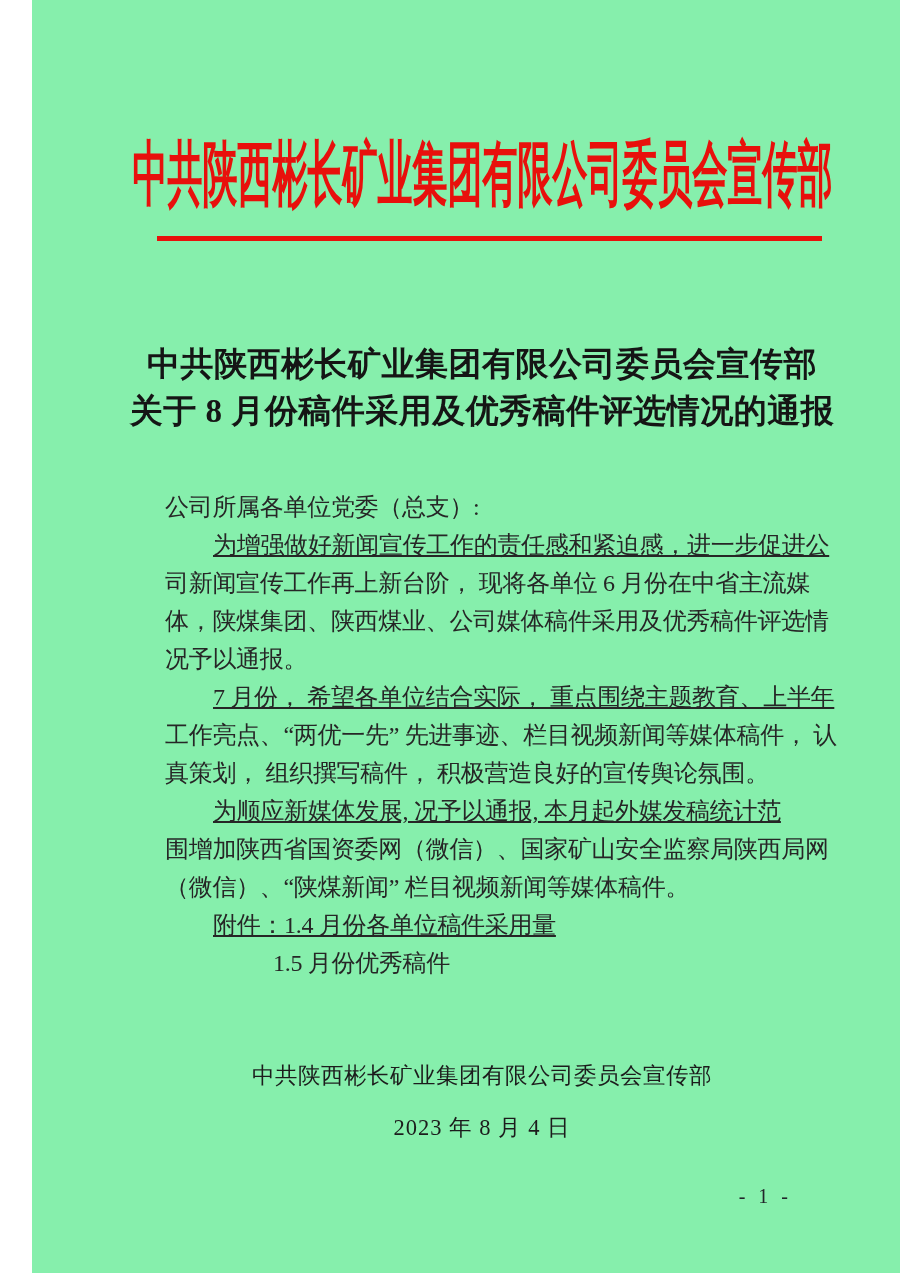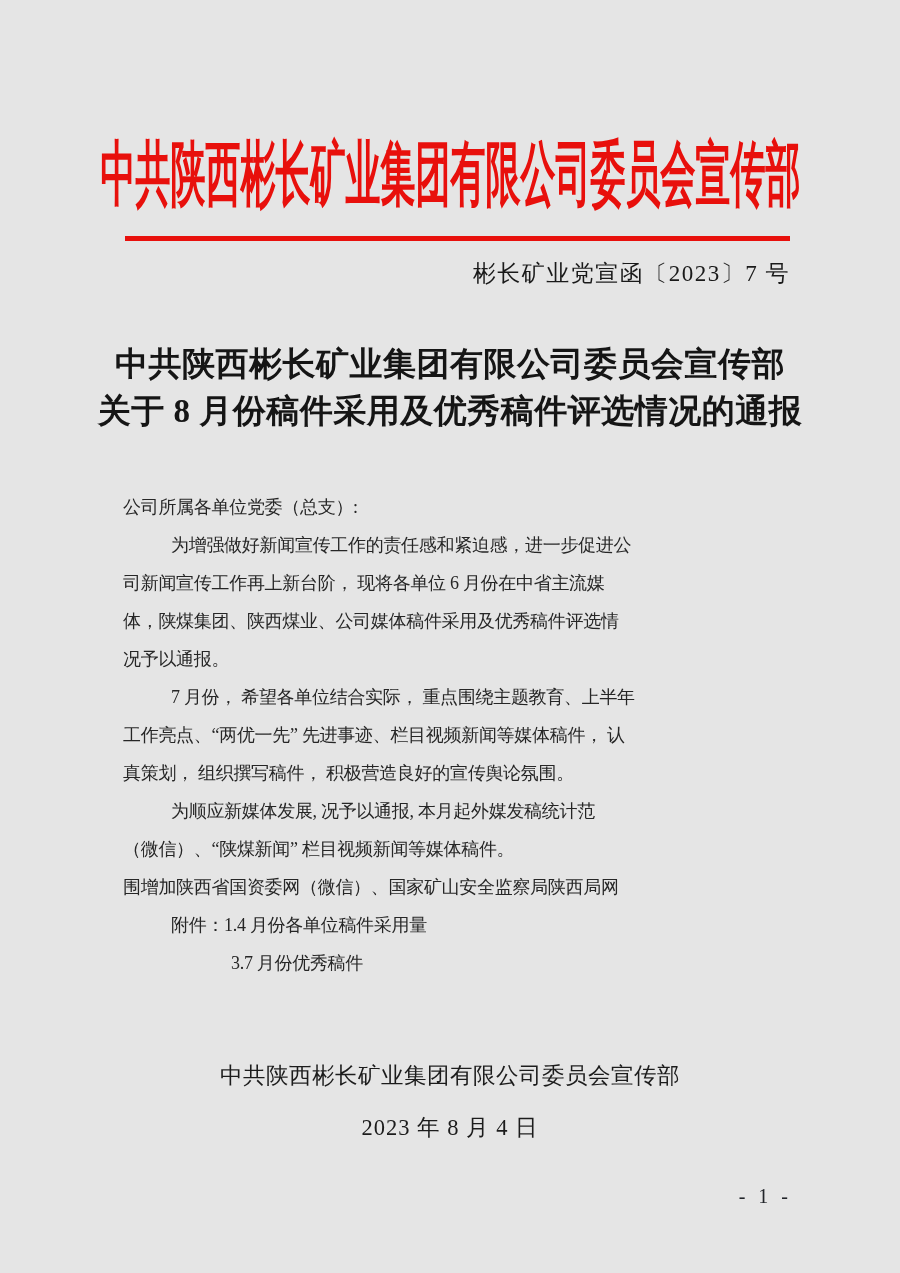--- a/index.html
+++ b/index.html
@@ -7,21 +7,22 @@
   body {
     font-family: "Liberation Serif", "DejaVu Serif", serif;
     width: 900px;
     height: 1273px;
     position: relative;
     overflow: hidden;
   }
   .page {
     position: absolute;
     inset: 0;
-    background: #e5e5e5;
+    background: #86efac;
+    margin-left: 32px;
   }
   
   .letterhead {
     position: absolute;
     top: 128px;
     left: 117px;
     width: 667px;
     height: 92px;
     display: flex;
     align-items: center;
@@ -62,32 +63,32 @@
     text-align: center;
     font-size: 33px;
     font-weight: bold;
     line-height: 47px;
     color: #151515;
     letter-spacing: 0.5px;
   }
   .body-text {
     position: absolute;
     top: 488px;
-    left: 123px;
+    left: 133px;
     width: 680px;
-    font-size: 18px;
+    font-size: 24px;
     color: #262626;
   }
   .body-text .line {
     line-height: 38px;
     height: 38px;
     white-space: nowrap;
     letter-spacing: -0.3px;
   }
-  .body-text .ind2 { padding-left: 48px; }
+  .body-text .ind2 { padding-left: 48px; text-decoration: underline; }
   .body-text .ind44 { padding-left: 108px; }
   .signature {
     position: absolute;
     top: 1053px;
     left: 0;
     width: 900px;
     text-align: center;
     color: #1c1c1c;
   }
   .sig-name {
@@ -118,41 +119,40 @@
 <body>
 
 <div class="page">
 
   <div class="letterhead">
     <div class="letterhead-title" style="color: rgb(232, 16, 12);">中共陕西彬长矿业集团有限公司委员会宣传部</div>
   </div>
 
   <div class="red-rule" style="background-color: rgb(232, 16, 12);"></div>
 
-  <div class="doc-number">彬长矿业党宣函〔2023〕7 号</div>
 
   <div class="doc-title">
     <div>中共陕西彬长矿业集团有限公司委员会宣传部</div>
     <div>关于 8 月份稿件采用及优秀稿件评选情况的通报</div>
   </div>
 
   <div class="body-text">
     <div class="line">公司所属各单位党委（总支）:</div>
     <div class="line ind2">为增强做好新闻宣传工作的责任感和紧迫感，进一步促进公</div>
     <div class="line">司新闻宣传工作再上新台阶， 现将各单位 6 月份在中省主流媒</div>
     <div class="line">体，陕煤集团、陕西煤业、公司媒体稿件采用及优秀稿件评选情</div>
     <div class="line">况予以通报。</div>
     <div class="line ind2">7 月份， 希望各单位结合实际， 重点围绕主题教育、上半年</div>
     <div class="line">工作亮点、“两优一先” 先进事迹、栏目视频新闻等媒体稿件， 认</div>
     <div class="line">真策划， 组织撰写稿件， 积极营造良好的宣传舆论氛围。</div>
     <div class="line ind2">为顺应新媒体发展, 况予以通报, 本月起外媒发稿统计范</div>
+    <div class="line">围增加陕西省国资委网（微信）、国家矿山安全监察局陕西局网</div>
     <div class="line">（微信）、“陕煤新闻” 栏目视频新闻等媒体稿件。</div>
-    <div class="line">围增加陕西省国资委网（微信）、国家矿山安全监察局陕西局网</div>
     <div class="line ind2">附件：1.4 月份各单位稿件采用量</div>
-    <div class="line ind44">3.7 月份优秀稿件</div>
+    <div class="line ind44">1.5 月份优秀稿件</div>
   </div>
 
   <div class="signature">
     <div class="sig-name">中共陕西彬长矿业集团有限公司委员会宣传部</div>
     <div class="sig-date">2023 年 8 月 4 日</div>
   </div>
 
   <div class="page-number">- 1 -</div>
 
 </div>

